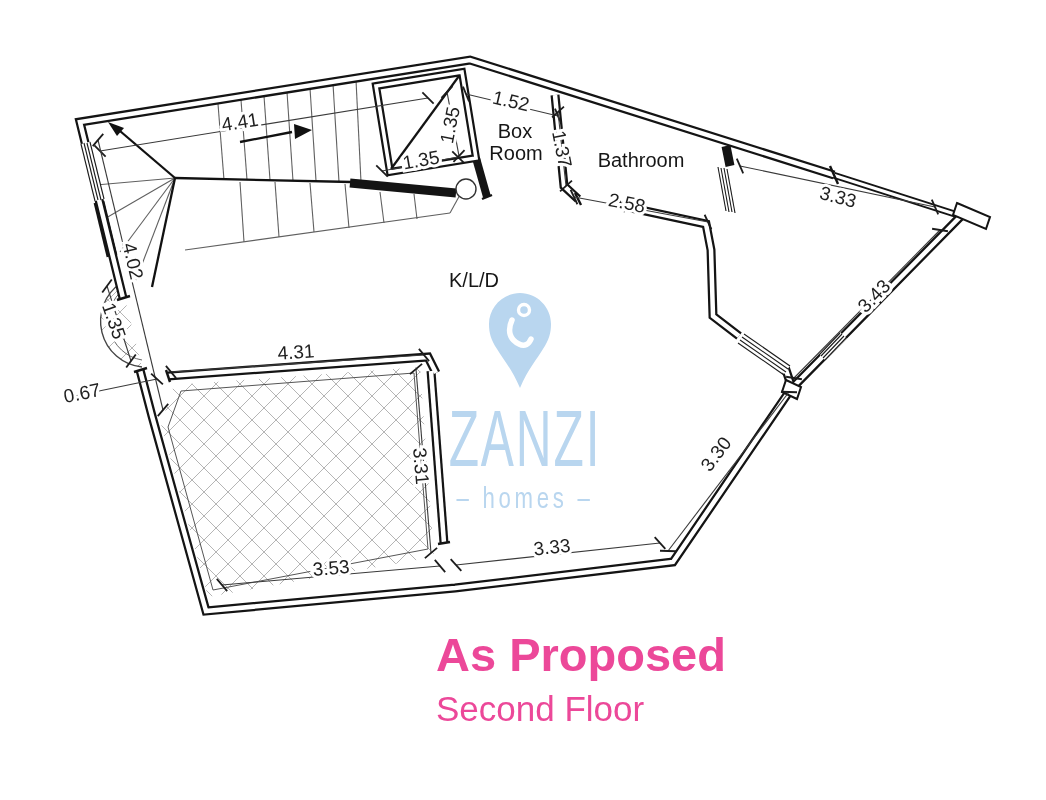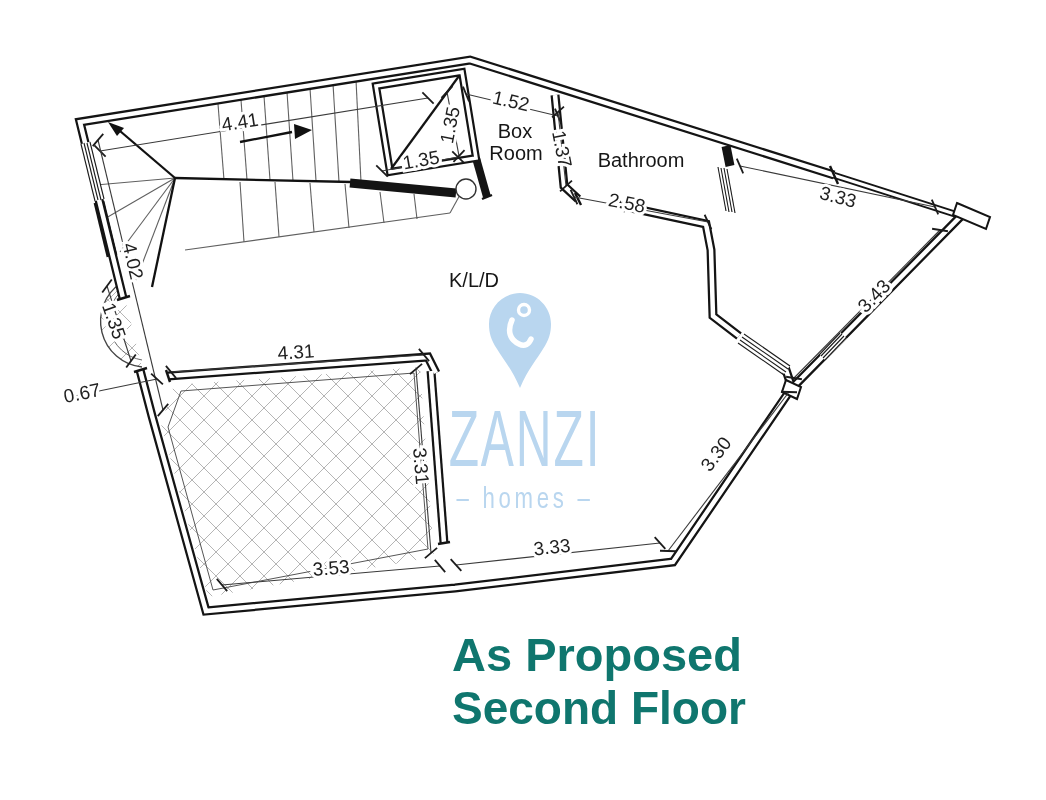--- a/index.html
+++ b/index.html
@@ -22,23 +22,23 @@
   .logo-z{
     position:absolute;left:375px;top:399px;width:300px;text-align:center;
     font-size:80px;line-height:1.0;letter-spacing:3px;font-weight:400;
     transform:scaleX(0.62);transform-origin:50% 50%;
   }
   .logo-h{
     position:absolute;left:375px;top:483px;width:300px;text-align:center;
     font-size:30px;line-height:1.0;letter-spacing:5px;font-weight:400;
     transform:scaleX(0.74);transform-origin:50% 50%;
   }
-  .title-block{position:absolute;left:452px;top:630px;color:#0f766e;}
+  .title-block{position:absolute;left:436px;top:630px;color:#ec4899;}
   .title-line1{font-size:47px;font-weight:700;line-height:1.05;}
-  .title-line2{font-size:46px;font-weight:700;line-height:1.05;margin-top:5px;}
+  .title-line2{font-size:35px;font-weight:400;line-height:1.05;margin-top:12px;}
 </style>
 </head>
 <body>
 
 <div class="canvas">
 
   <svg id="plan" width="1046" height="800" viewBox="0 0 1046 800">
     <defs>
       <pattern id="xh" width="24" height="24" patternUnits="userSpaceOnUse">
         <path d="M0 0 L24 24 M24 0 L0 24" stroke="#b5b5b5" stroke-width="1" fill="none"></path>

